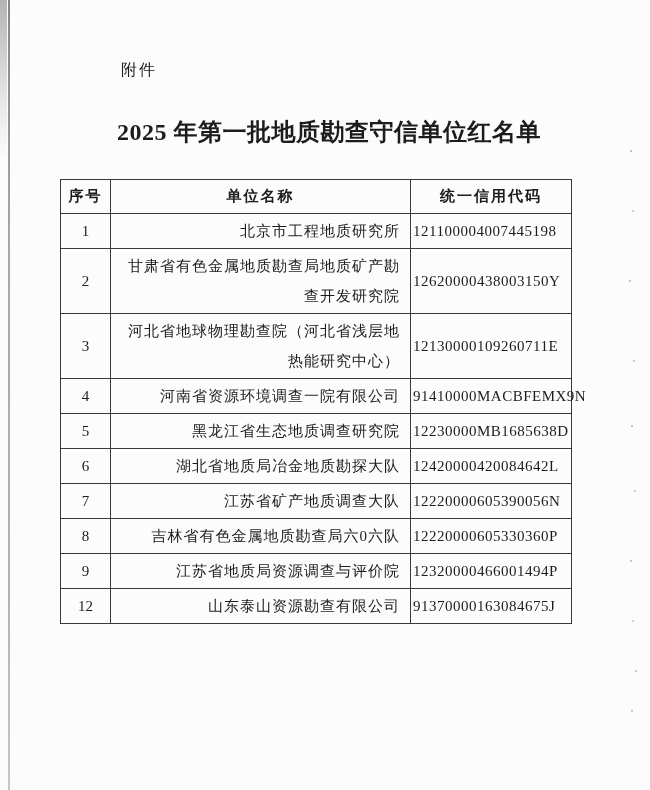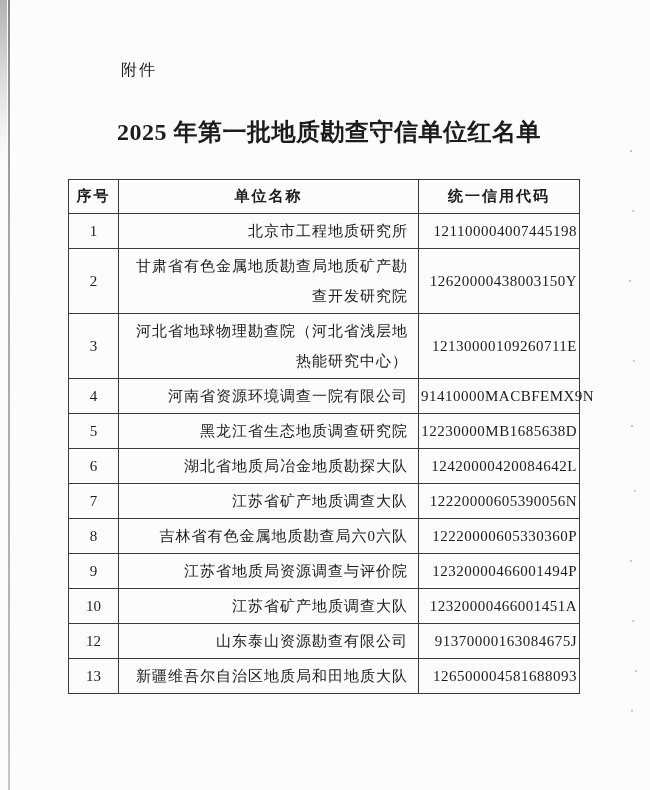--- a/index.html
+++ b/index.html
@@ -60,21 +60,21 @@
     width: 650px;
     margin: 4px;
     text-align: center;
     font-size: 24px;
     font-weight: bold;
     letter-spacing: 0.5px;
     white-space: nowrap;
   }
   table.red-list {
     position: absolute;
-    left: 68px;
+    left: 60px;
     top: 179px;
     width: 511px;
     border-collapse: collapse;
     table-layout: fixed;
   }
   .red-list th, .red-list td {
     border: 1px solid #3a3a3a;
     font-size: 15px;
     vertical-align: middle;
   }
@@ -90,21 +90,21 @@
     line-height: 2.0;
   }
   .cell-name {
     text-align: right;
     padding: 2px 10px;
     letter-spacing: 1px;
     line-height: 2.0;
     word-break: break-all;
   }
   .cell-code {
-    text-align: right;
+    text-align: left;
     padding: 2px 2px;
     letter-spacing: 0.5px;
     line-height: 2.0;
     white-space: nowrap;
     margin-left: 28px;
   }
 </style>
 </head>
 <body>
 
@@ -169,28 +169,18 @@
         <td class="cell-no">8</td>
         <td class="cell-name">吉林省有色金属地质勘查局六0六队</td>
         <td class="cell-code">12220000605330360P</td>
       </tr>
       <tr>
         <td class="cell-no">9</td>
         <td class="cell-name">江苏省地质局资源调查与评价院</td>
         <td class="cell-code">12320000466001494P</td>
       </tr>
       <tr>
-        <td class="cell-no">10</td>
-        <td class="cell-name">江苏省矿产地质调查大队</td>
-        <td class="cell-code">12320000466001451A</td>
-      </tr>
-      <tr>
         <td class="cell-no">12</td>
         <td class="cell-name">山东泰山资源勘查有限公司</td>
         <td class="cell-code">91370000163084675J</td>
-      </tr>
-      <tr>
-        <td class="cell-no">13</td>
-        <td class="cell-name">新疆维吾尔自治区地质局和田地质大队</td>
-        <td class="cell-code">126500004581688093</td>
       </tr>
     </tbody>
 </table>
 
 </body></html>

